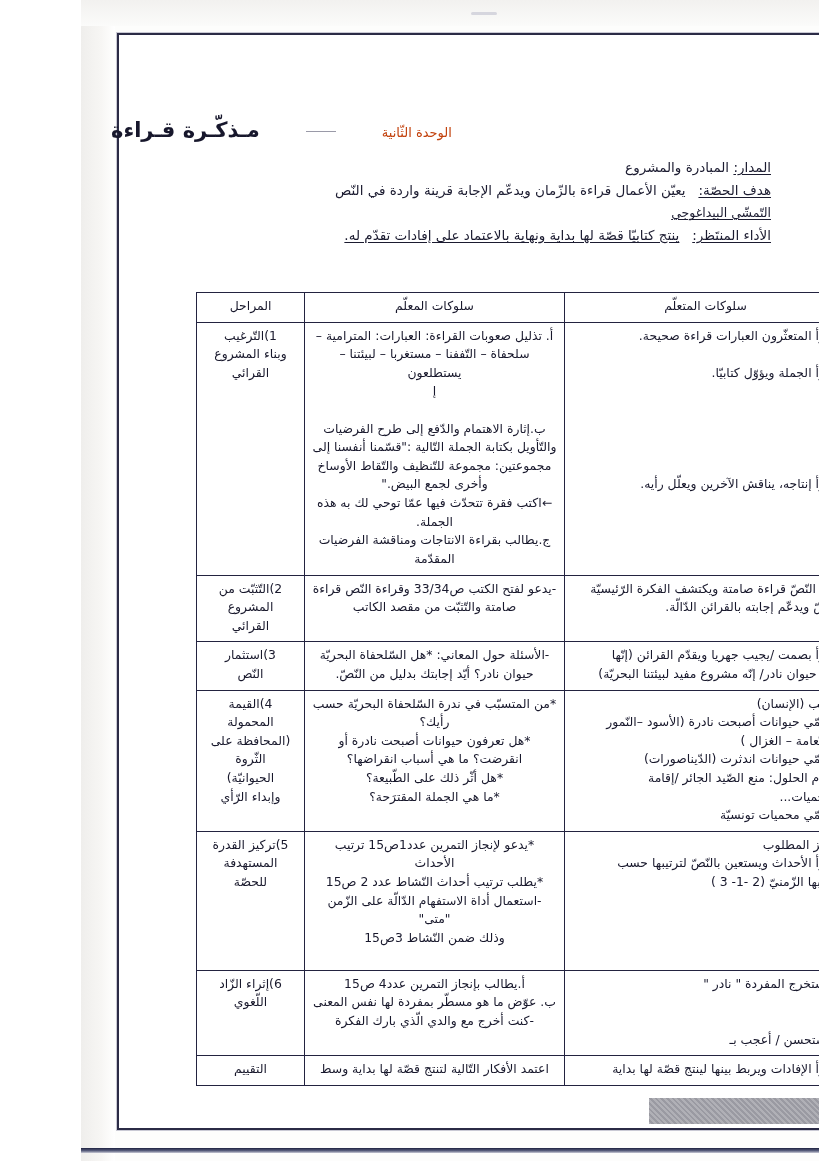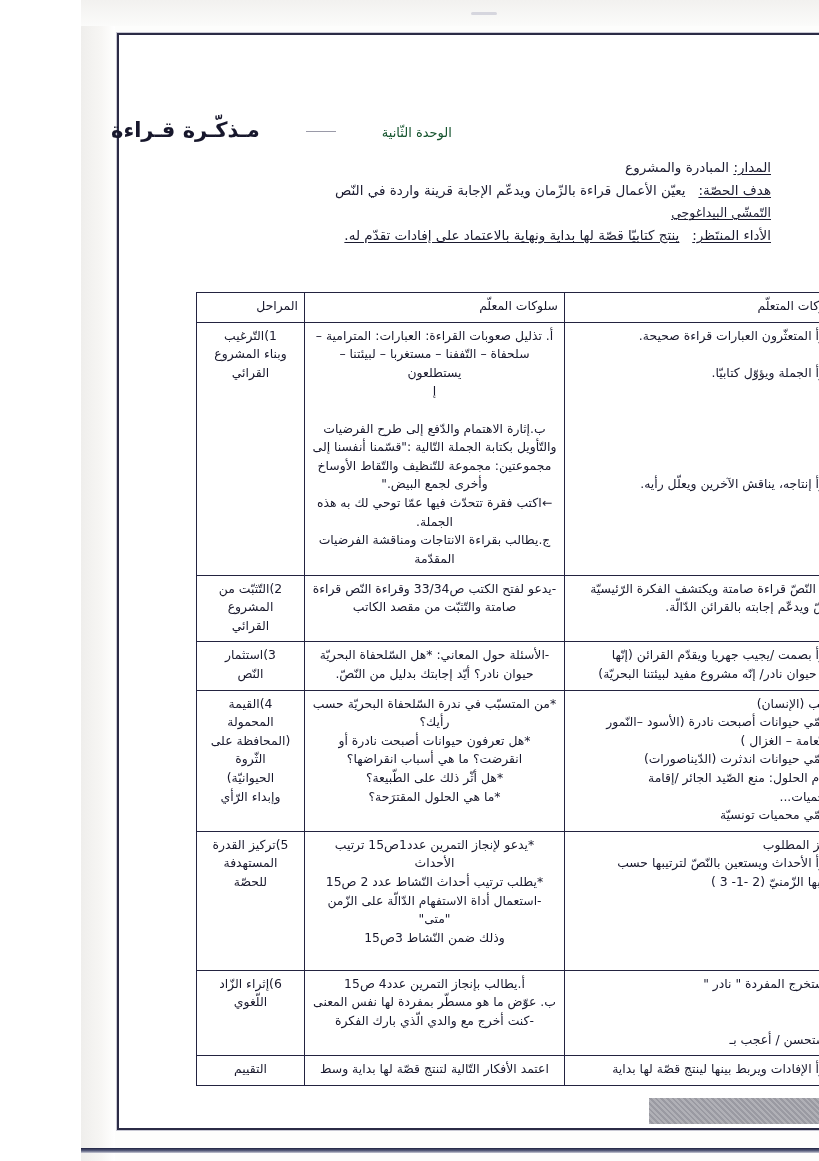--- a/index.html
+++ b/index.html
@@ -77,21 +77,21 @@
     margin-bottom: 14px;
   }
   .doc-title {
     font-size: 21px;
     font-weight: bold;
     letter-spacing: 2px;
     color: #17172c;
   }
   .unit-label {
     font-size: 13px;
-    color: #14532d;
+    color: #c2410c;
     padding-bottom: 2px;
   }
   .dash-sep {
     display: inline-block;
     width: 30px;
     border-top: 1px solid #9a9aa8;
     transform: translateY(-5px);
   }
 
   .meta-line {
@@ -131,21 +131,21 @@
     padding: 4px 6px 6px 6px;
     font-size: 12.4px;
     line-height: 1.5;
     color: #18182c;
   }
   col.c-stage  { width: 108px; }
   col.c-teach  { width: 260px; }
   col.c-learn  { width: 282px; }
 
   thead th {
-    text-align: right;
+    text-align: center;
     font-weight: normal;
     font-size: 12.6px;
     padding: 3px 6px 4px 6px;
     border-bottom: 2px solid #1d1d36;
   }
   td.stage {
     text-align: center;
     color: #2b3b55;
     font-size: 11.6px;
     line-height: 1.6;
@@ -302,21 +302,21 @@
               <span class="line">-يقدّم الحلول: منع الصّيد الجائر /إقامة</span>
               <span class="line">المحميات...</span>
               <span class="line">-يسمّي محميات تونسيّة</span>
             </td>
             <td class="teach">
               <span class="line">*من المتسبّب في ندرة السّلحفاة البحريّة حسب</span>
               <span class="line">رأيك؟</span>
               <span class="line">*هل تعرفون حيوانات أصبحت نادرة أو</span>
               <span class="line">انقرضت؟ ما هي أسباب انقراضها؟</span>
               <span class="line">*هل أثّر ذلك على الطّبيعة؟</span>
-              <span class="line">*ما هي الحلول المقترَحة؟</span>
+              <span class="line">*ما هي الجملة المقترَحة؟</span>
             </td>
             <td class="stage">
               <span class="line">4)القيمة</span>
               <span class="line">المحمولة</span>
               <span class="line">(المحافظة على</span>
               <span class="line">الثّروة</span>
               <span class="line">الحيوانيّة)</span>
               <span class="line">وإبداء الرّأي</span>
             </td>
           </tr>

